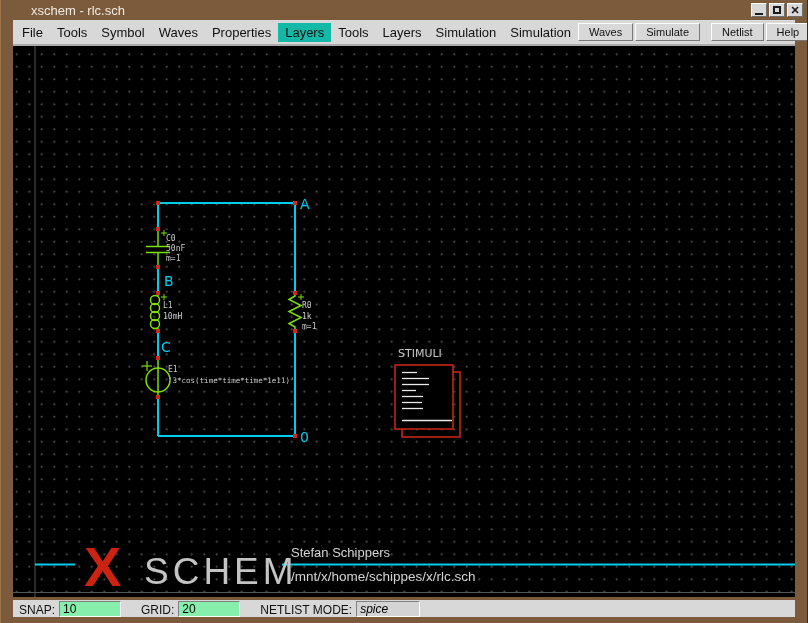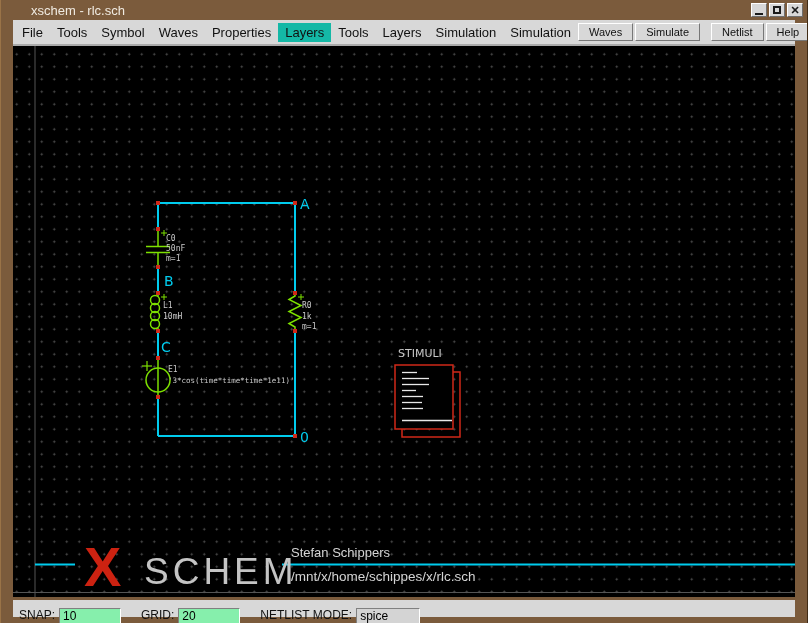--- a/index.html
+++ b/index.html
@@ -37,26 +37,26 @@
   .lbl  { font:8px "DejaVu Sans Mono", monospace; fill:#c8c8c8; stroke:none; }
   .lbl-sm { font:7.5px "DejaVu Sans Mono", monospace; fill:#c8c8c8; stroke:none; }
   .node { font:14px "DejaVu Sans", sans-serif; fill:#00ccee; stroke:none; }
   .stim-t { font:11px "DejaVu Sans", sans-serif; fill:#c8c8c8; stroke:none; }
   .logo-x { font:bold 56px "Liberation Sans", sans-serif; fill:#cc2211; stroke:none; }
   .logo-rest { font:37px "Liberation Sans", sans-serif; fill:#c4c4c4; letter-spacing:4px; stroke:none; }
   .tb-author { font:13px "Liberation Sans", sans-serif; fill:#d4d4d4; stroke:none; }
   .tb-path { font:13.5px "Liberation Sans", sans-serif; fill:#d4d4d4; stroke:none; }
   
   .statusbar { height:20px; background:#d8d8d8; border-top:3px solid #7b5b3c;
-               display:flex; align-items:flex-start; font-size:12px; color:#111; padding:8px 6px; gap:4px; }
+               display:flex; align-items:flex-end; font-size:12px; color:#111; padding:0 6px; gap:4px; }
   .statusbar label { white-space:nowrap; }
   .sb-input { font:12px "Liberation Sans", sans-serif; border:1px solid;
               border-color:#808080 #ffffff #ffffff #808080; padding:0 3px; height:16px; }
   .sb-green { background:#86efac; width:62px; }
-  .sb-grey  { background:#d4d4d4; width:64px; }
+  .sb-grey  { background:#d4d4d4; width:64px;font-style:italic; }
   .sb-status { margin-left:8px; white-space:pre; }
   .sb-gap { width:12px; }
 </style>
 </head>
 <body>
 
 <div class="window">
 
   <div class="titlebar">
     <span>xschem - rlc.sch</span>

